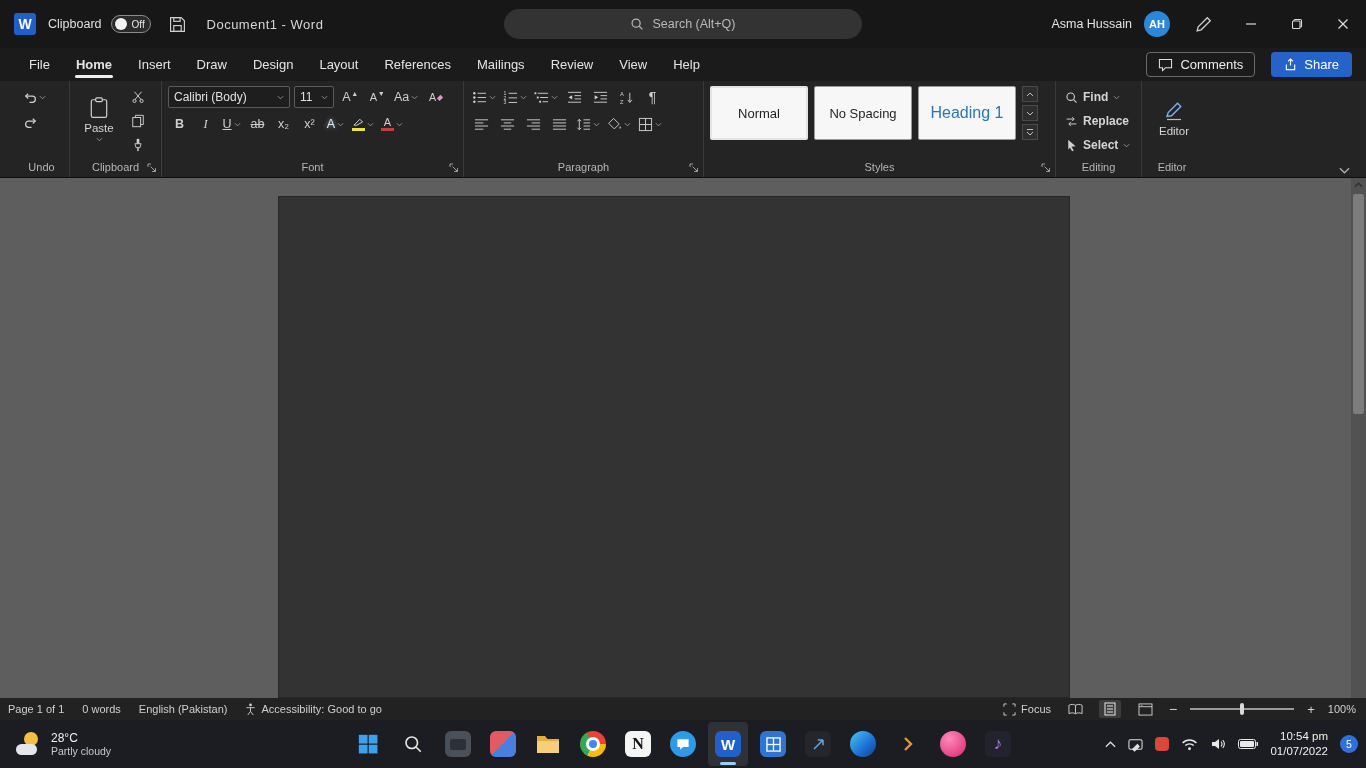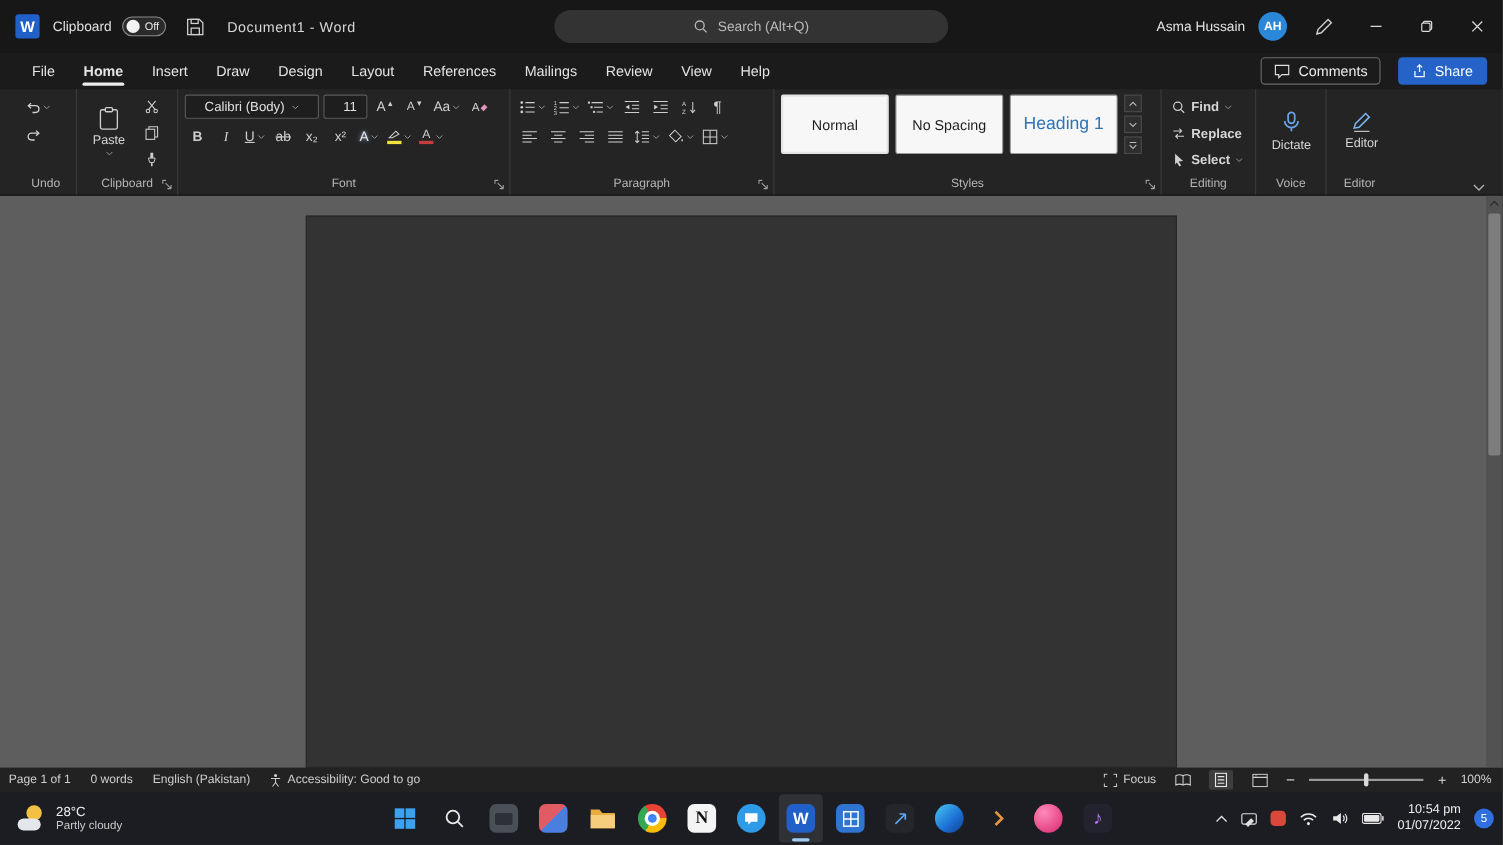--- a/index.html
+++ b/index.html
@@ -33,21 +33,21 @@
   .share-btn { display:flex; align-items:center; gap:7px; background:#2563c9; border-radius:4px; padding:5px 13px; font-size:13px; color:#fff; }
 
   
   .ribbon { position:absolute; top:81px; left:0; right:0; height:97px; background:#242424; border-bottom:1px solid #0c0c0c; display:flex; padding-left:14px; }
   .group { display:flex; flex-direction:column; border-right:1px solid #3a3a3a; padding:5px 6px 0; position:relative; }
   .group-label { margin-top:auto; height:20px; display:flex; align-items:center; justify-content:center; color:#b5b5b5; font-size:11px; }
   .launcher { position:absolute; right:4px; bottom:4px; }
   .row { display:flex; align-items:center; }
   .col { display:flex; flex-direction:column; }
   .sbtn { min-width:23px; height:22px; display:flex; align-items:center; justify-content:center; border-radius:3px; color:#cfcfcf; font-size:12.5px; gap:2px; padding:0 2px; }
-  .combo { height:22px; background:#1e1e1e; border:1px solid #5a5a5a; border-radius:2px; display:flex; align-items:center; font-size:12px; color:#e0e0e0; padding:0 17px; justify-content:space-between; }
+  .combo { height:22px; background:#1e1e1e; border:1px solid #5a5a5a; border-radius:2px; display:flex; align-items:center; font-size:12px; color:#e0e0e0; padding:0 5px; justify-content:space-between; }
   .paste-btn { width:46px; height:66px; display:flex; flex-direction:column; align-items:center; justify-content:center; gap:3px; border-radius:3px; color:#d5d5d5; font-size:11.5px; }
   .bold-g { font-weight:bold; } .ital-g { font-style:italic; font-family:"Liberation Serif",serif; } .und-g { text-decoration:underline; }
   .strike-g { text-decoration:line-through; }
   .fx-g { text-shadow:0 0 4px #8fb4e8; color:#e8e8e8; }
   .hl-bar { display:flex; flex-direction:column; align-items:center; }
   .bar-y { width:13px; height:3.5px; background:#f0e23c; margin-top:1px; }
   .bar-r { width:13px; height:3.5px; background:#c43e3e; margin-top:1px; }
   .style-card { width:98px; height:54px; background:#f7f7f7; border:1px solid #9a9a9a; border-radius:2px; display:flex; align-items:center; justify-content:center; margin-right:6px; }
   .style-card.selected { border:2px solid #e4e4e4; }
   .style-card .s-normal { font-size:13px; color:#1f1f1f; }
@@ -623,33 +623,20 @@
           </span>
         <span>Select</span>
         <svg width="7" height="5" viewBox="0 0 8 5">
             <path d="M1 1l3 3 3-3" stroke="#9a9a9a" fill="none"></path>
           </svg>
       </div>
     </div>
     <div class="group-label">Editing</div>
   </div>
 
-  <div class="group" style="width:64px">
-    <div class="bigbtn">
-      <span>
-          <svg width="20" height="22" viewBox="0 0 18 18" fill="none" stroke="#6ba5e7" stroke-width="1.4">
-            <rect x="6.3" y="1" width="5.4" height="9" rx="2.7"></rect>
-            <path d="M3.5 8a5.5 5.5 0 0 0 11 0"></path>
-            <line x1="9" y1="13.5" x2="9" y2="16.5"></line>
-          </svg>
-        </span>
-      <span>Dictate</span>
-    </div>
-    <div class="group-label">Voice</div>
-  </div>
 
   <div class="group" style="width:60px;border-right:none">
     <div class="bigbtn">
       <span>
           <svg width="20" height="20" viewBox="0 0 20 20" fill="none">
             <path d="M3 15.5l1.2-4L13.5 2.2 16.8 5.5 7.5 14.8z" stroke="#7ab3ef" stroke-width="1.4"></path>
             <line x1="3" y1="18.5" x2="17" y2="18.5" stroke="#bdbdbd" stroke-width="1.2"></line>
           </svg>
         </span>
       <span>Editor</span>

